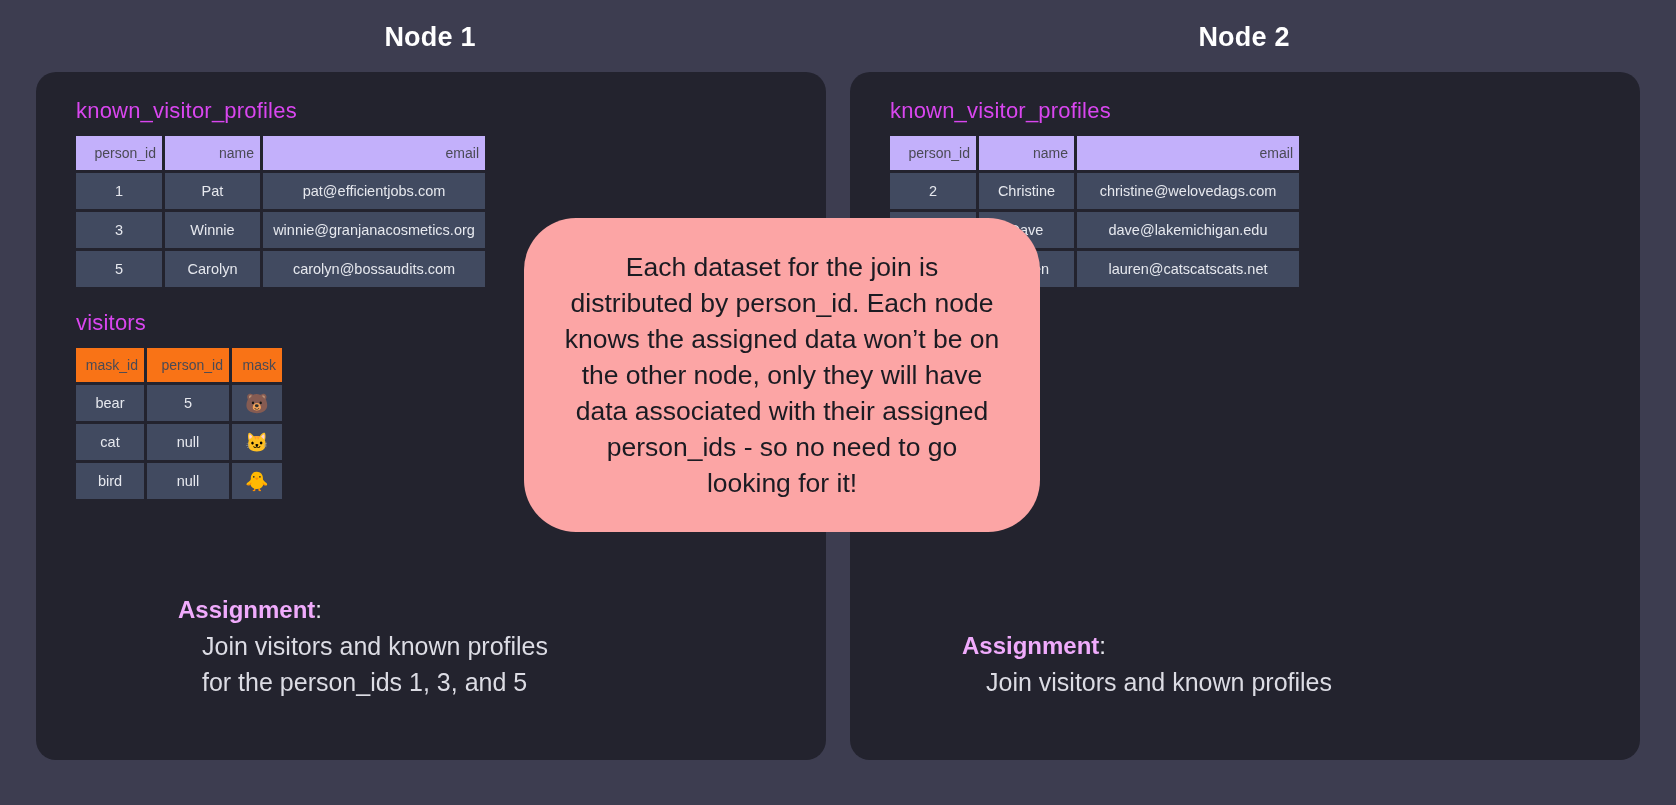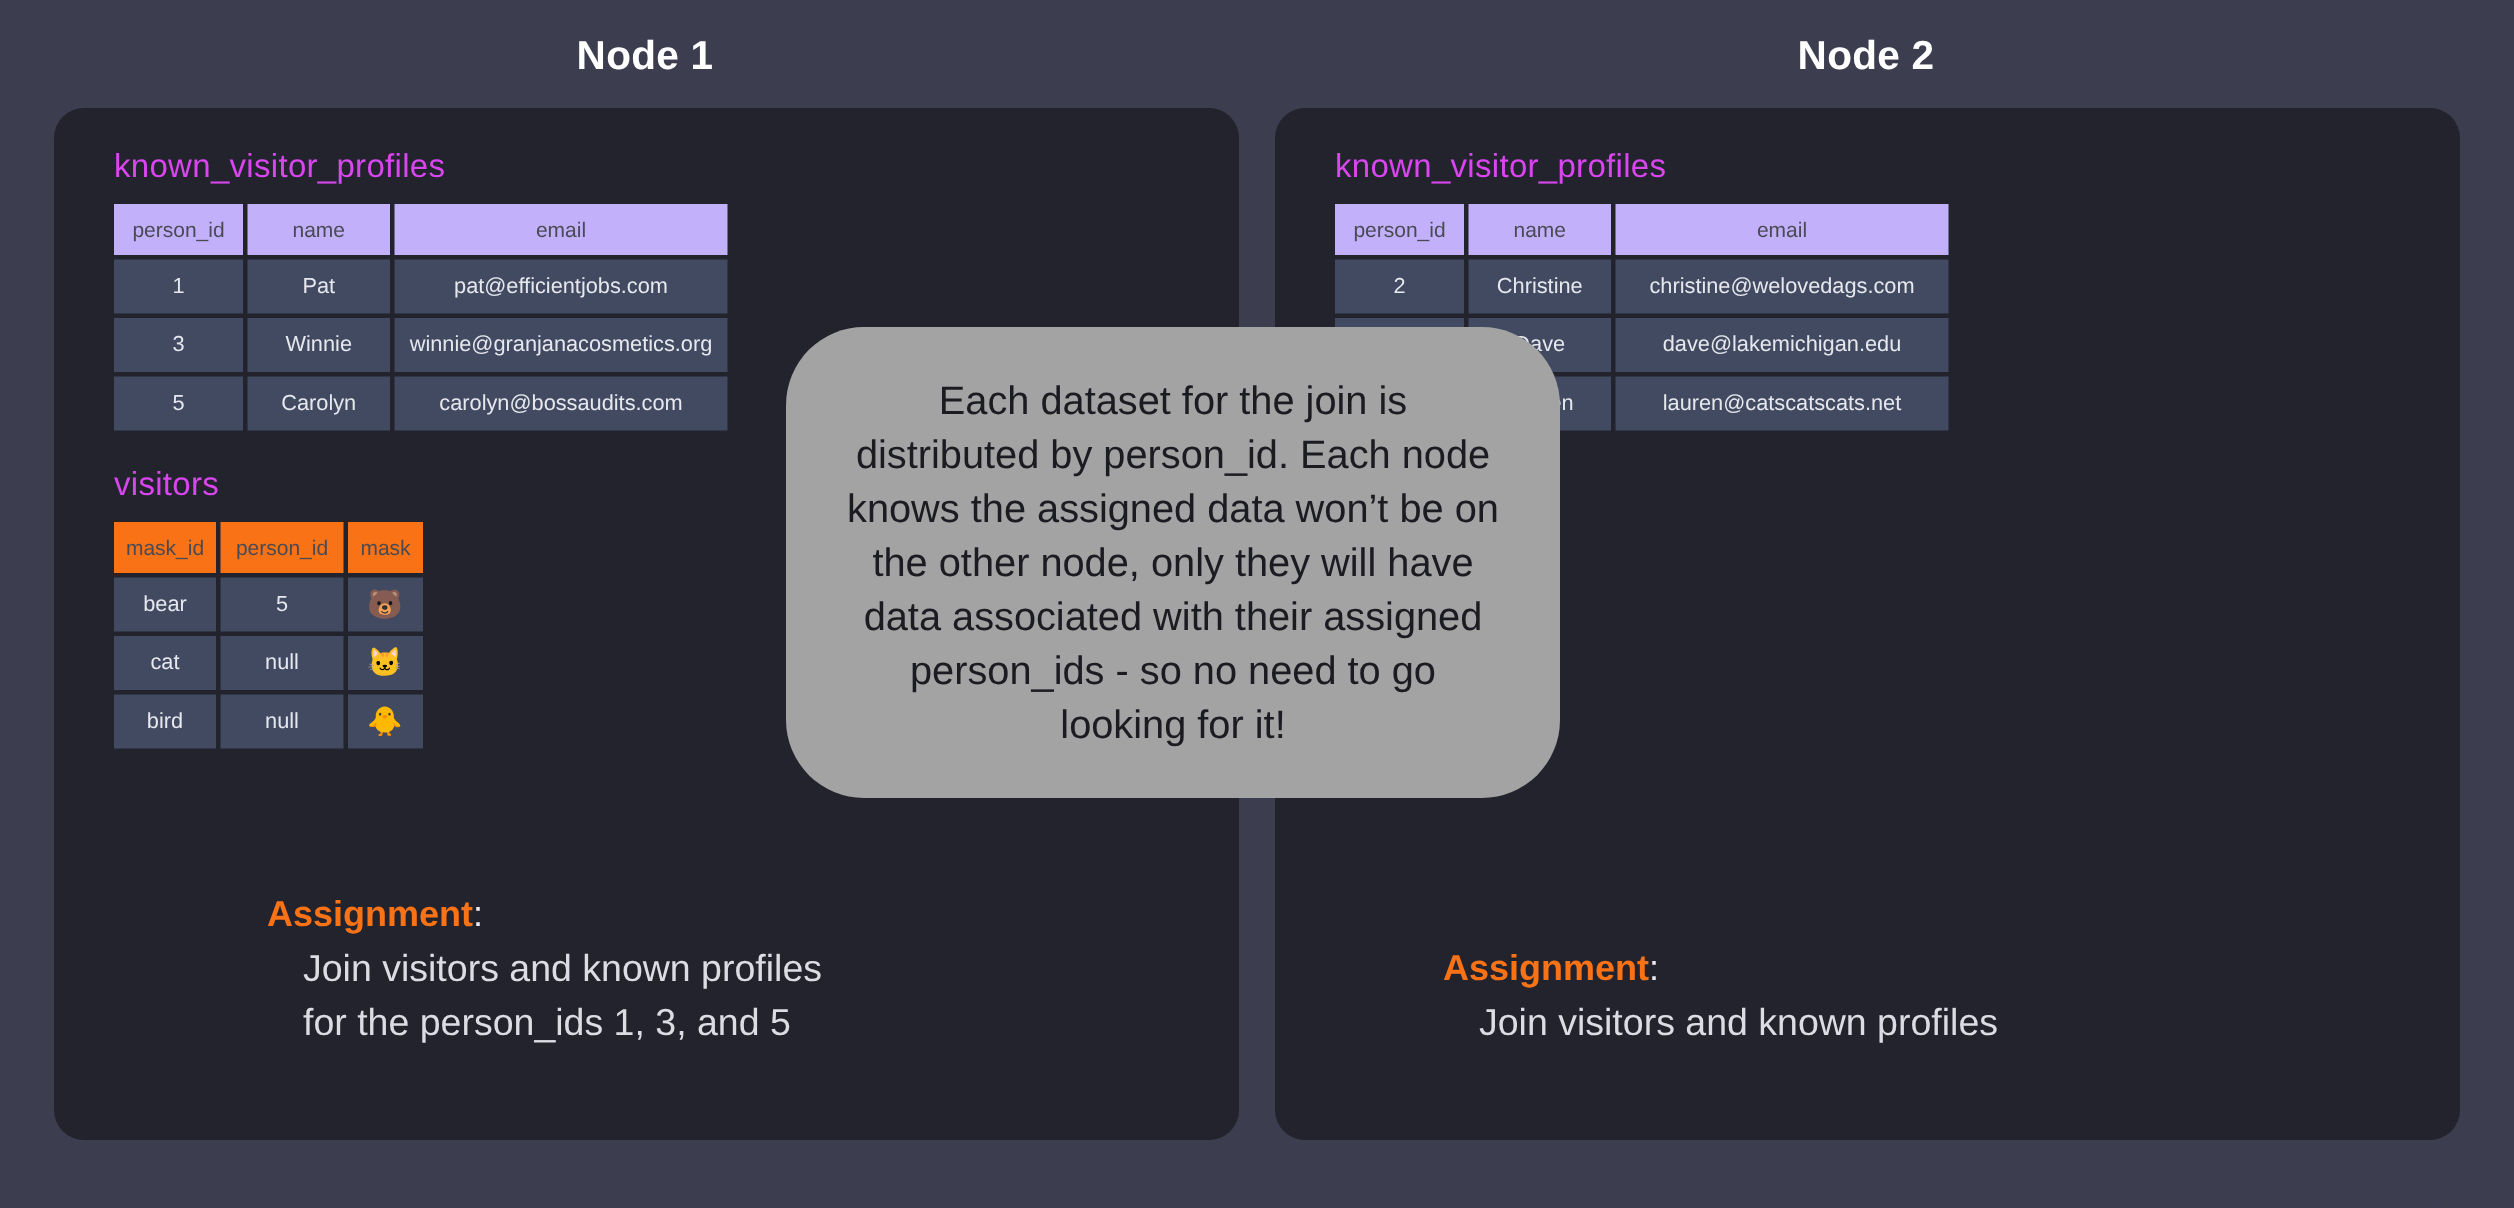--- a/index.html
+++ b/index.html
@@ -65,21 +65,21 @@
     border-collapse: separate;
     border-spacing: 3px;
     margin-left: -3px;
   }
 
   table.data-table th {
     font-size: 14px;
     font-weight: 400;
     color: #4a4a55;
     padding: 9px 6px;
-    text-align: center;
+    text-align: right;
     white-space: nowrap;
   }
   table.data-table.purple th { background: #c3b0fb; }
   table.data-table.yellow th { background: #f97316; }
 
   table.data-table td {
     background: #414a60;
     color: #e6e8ee;
     font-size: 14.5px;
     padding: 10px 6px;
@@ -107,40 +107,40 @@
     bottom: 60px;
     color: #ffffff;
   }
   #node2-panel .assignment { left: 112px; }
 
   .assignment-title {
     font-size: 24px;
     font-weight: 400;
     color: #e9e9ef;
   }
-  .assignment-title b { font-weight: bold; color: #f97316; }
+  .assignment-title b { font-weight: bold; color: #f0abfc; }
 
   .assignment-body {
     margin-top: 4px;
     margin-left: 24px;
     font-size: 25px;
     line-height: 1.45;
     color: #dcdce4;
     font-weight: 300;
     white-space: nowrap;
   }
 
   
   #callout {
     position: absolute;
     left: 524px;
     top: 218px;
     width: 516px;
     height: 314px;
-    background: #a3a3a3;
+    background: #fca5a5;
     border-radius: 52px;
     display: flex;
     align-items: center;
     justify-content: center;
     padding: 10px 38px;
   }
   #callout p {
     font-size: 26.5px;
     line-height: 1.36;
     color: #1b1b22;

